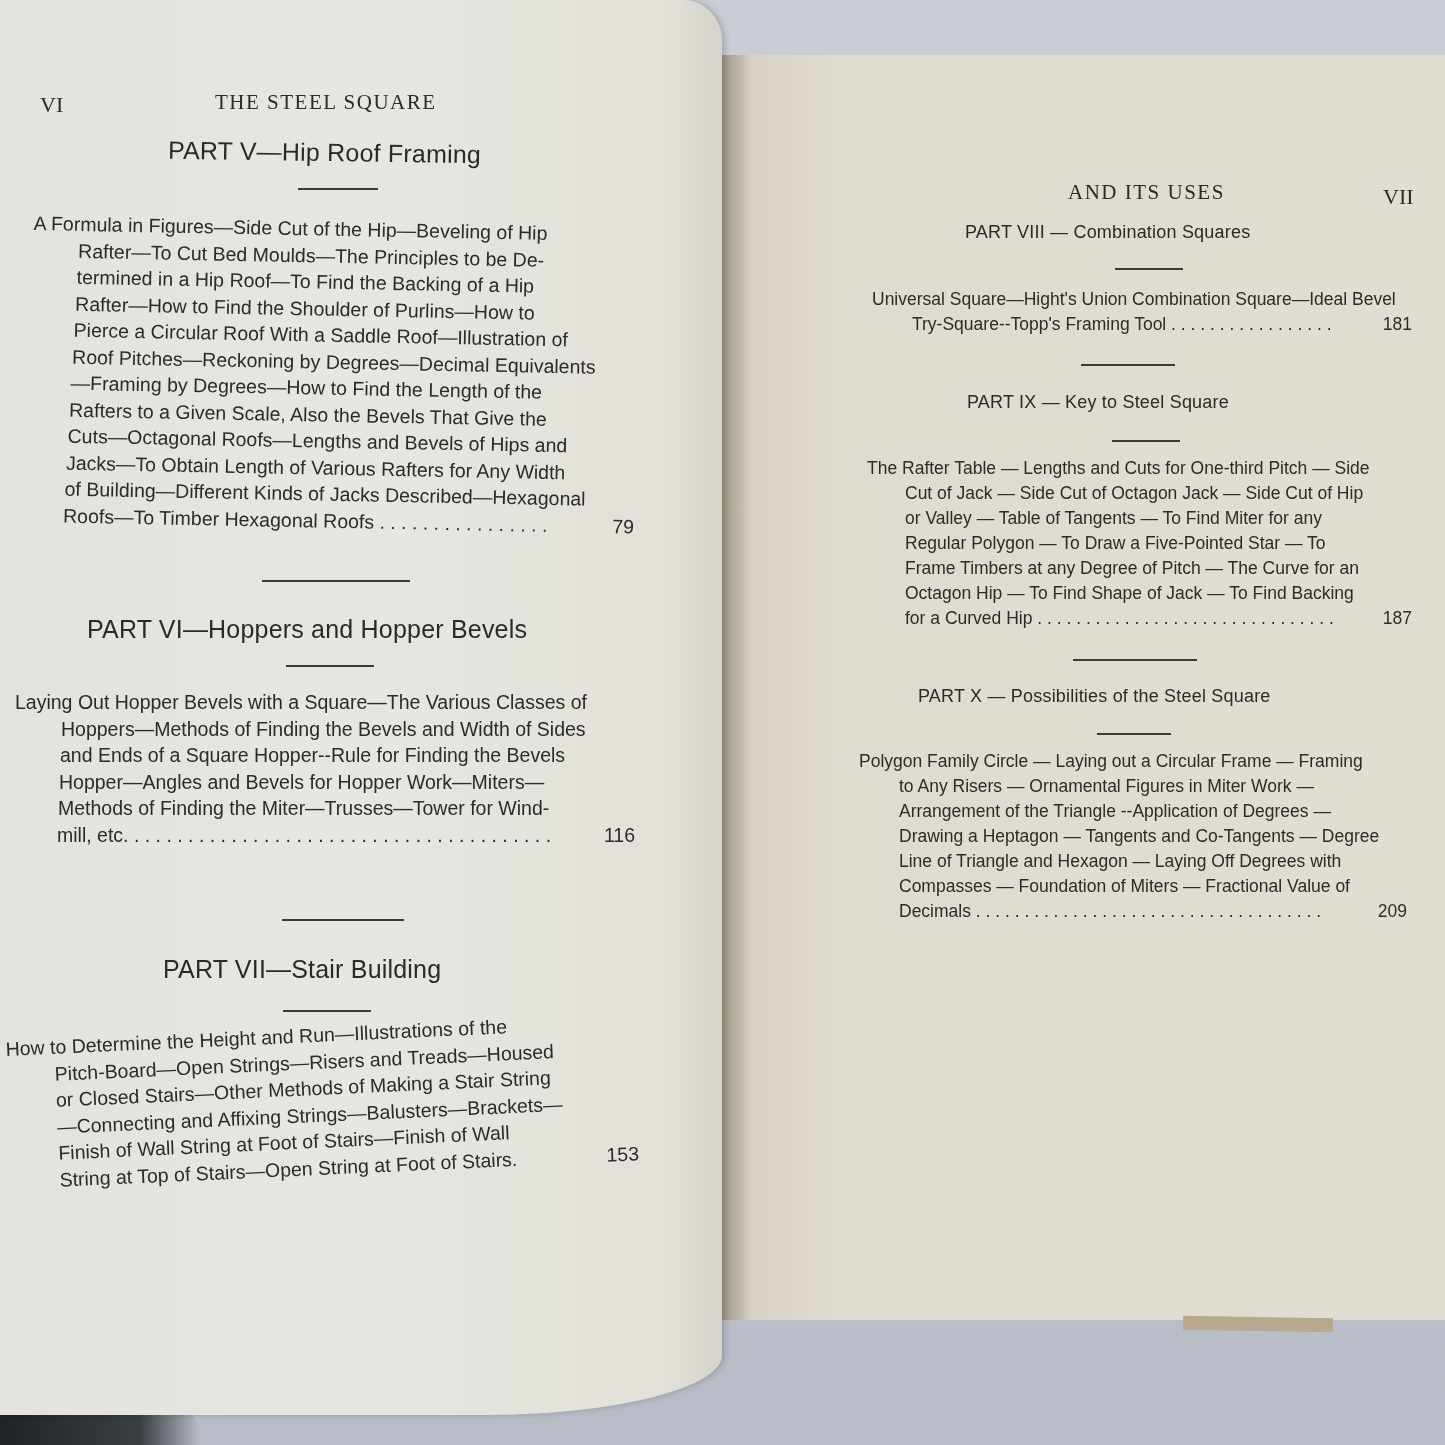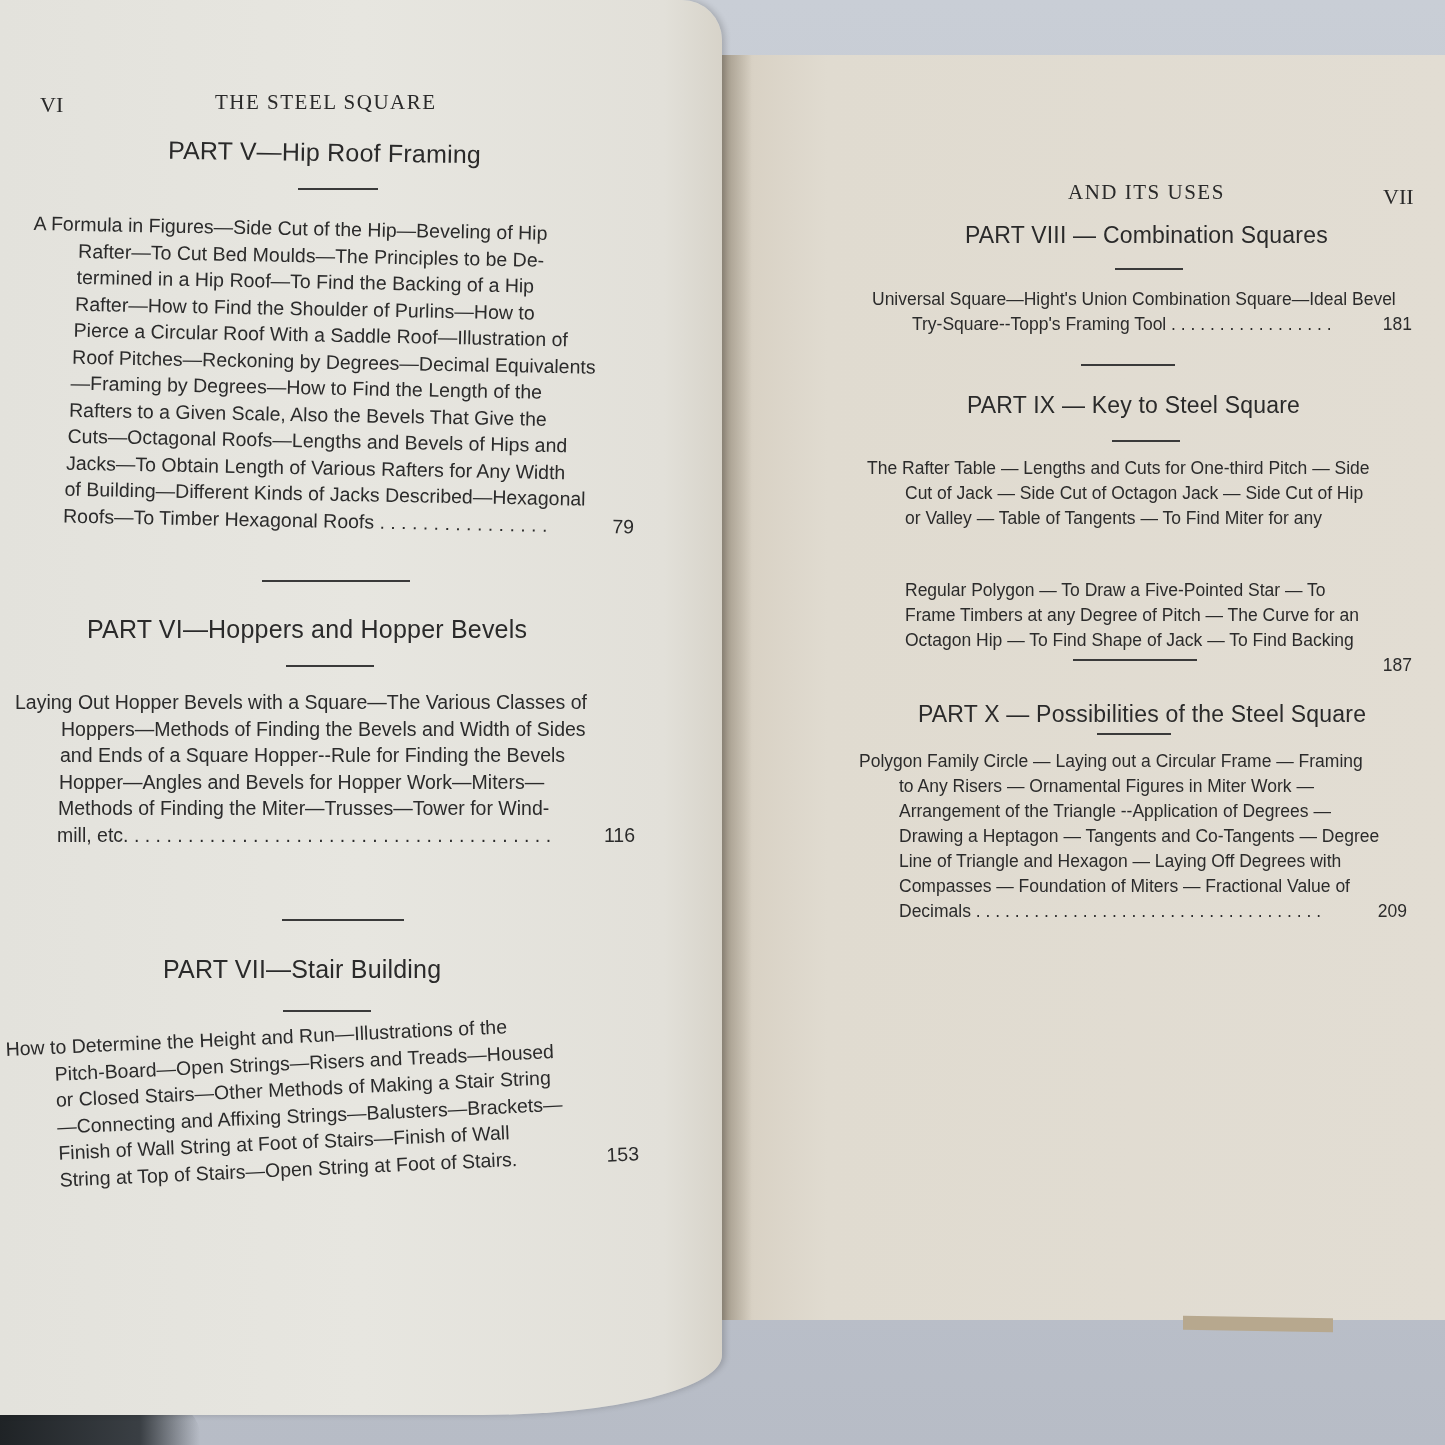--- a/index.html
+++ b/index.html
@@ -51,21 +51,21 @@
     .entry {
       position: absolute;
       font-family: "Liberation Sans", "DejaVu Sans", sans-serif;
       font-size: 19.5px; line-height: 26.5px; color: #2b2b2b;
       text-align: justify;
     }
     .entry .line { display: block; white-space: nowrap; }
     .entry .line.indent { padding-left: 50px; }
     .entry .pg { float: right; }
     .right-page-text .entry { font-size: 17.5px; line-height: 25px; }
-    .right-page-text .part-title { font-size: 23px; }
+    .right-page-text .part-title { font-size: 18px; }
   </style>
 </head>
 <body>
 
 <div class="table-surface"></div>
 <div class="dark-edge"></div>
 
 <div class="page-right">
   <div class="torn"></div>
 </div>
@@ -82,28 +82,28 @@
     <span class="line" style="padding-left:40px;"><span>Try-Square--Topp's Framing Tool . . . .  . . . . . . . . . . . . .</span><span class="pg">181</span></span>
   </div>
   <div class="rule" style="left:1081px; top:364px; width:94px;"></div>
 
   <div class="abs part-title" style="left:967px; top:392px;">PART IX — Key to Steel Square</div>
   <div class="rule" style="left:1112px; top:440px; width:68px;"></div>
   <div class="entry" style="left:867px; top:456px; width:545px;">
     <span class="line">The Rafter Table — Lengths and Cuts for One-third Pitch — Side</span>
     <span class="line" style="padding-left:38px;">Cut of Jack — Side Cut of Octagon Jack — Side Cut of Hip</span>
     <span class="line" style="padding-left:38px;">or Valley — Table of Tangents — To Find Miter for any</span>
-    <span class="line" style="padding-left:38px;margin-top:47px;">Regular Polygon — To Draw a Five-Pointed Star — To</span>
+    <span class="line" style="padding-left:38px;">Regular Polygon — To Draw a Five-Pointed Star — To</span>
     <span class="line" style="padding-left:38px;">Frame Timbers at any Degree of Pitch — The Curve for an</span>
     <span class="line" style="padding-left:38px;">Octagon Hip — To Find Shape of Jack — To Find Backing</span>
-    <span class="line" style="padding-left:38px;"><span class="pg">187</span></span>
+    <span class="line" style="padding-left:38px;"><span>for a Curved Hip . . . . . . . . . . . . . . . . . . . . . . . . . . . . . . .</span><span class="pg">187</span></span>
   </div>
   <div class="rule" style="left:1073px; top:659px; width:124px;"></div>
 
-  <div class="abs part-title" style="left:918px; top:701px;">PART X — Possibilities of the Steel Square</div>
+  <div class="abs part-title" style="left:918px; top:686px;">PART X — Possibilities of the Steel Square</div>
   <div class="rule" style="left:1097px; top:733px; width:74px;"></div>
   <div class="entry" style="left:859px; top:749px; width:548px;">
     <span class="line">Polygon Family Circle — Laying out a Circular Frame — Framing</span>
     <span class="line" style="padding-left:40px;">to Any Risers — Ornamental Figures in Miter Work —</span>
     <span class="line" style="padding-left:40px;">Arrangement of the Triangle --Application of Degrees —</span>
     <span class="line" style="padding-left:40px;">Drawing a Heptagon — Tangents and Co-Tangents — Degree</span>
     <span class="line" style="padding-left:40px;">Line of Triangle and Hexagon — Laying Off Degrees with</span>
     <span class="line" style="padding-left:40px;">Compasses — Foundation of Miters — Fractional Value of</span>
     <span class="line" style="padding-left:40px;"><span>Decimals . . . . . . . . . . . . .   . . . . . . . . . . . . . . . . . . . . . . .</span><span class="pg">209</span></span>
   </div>

